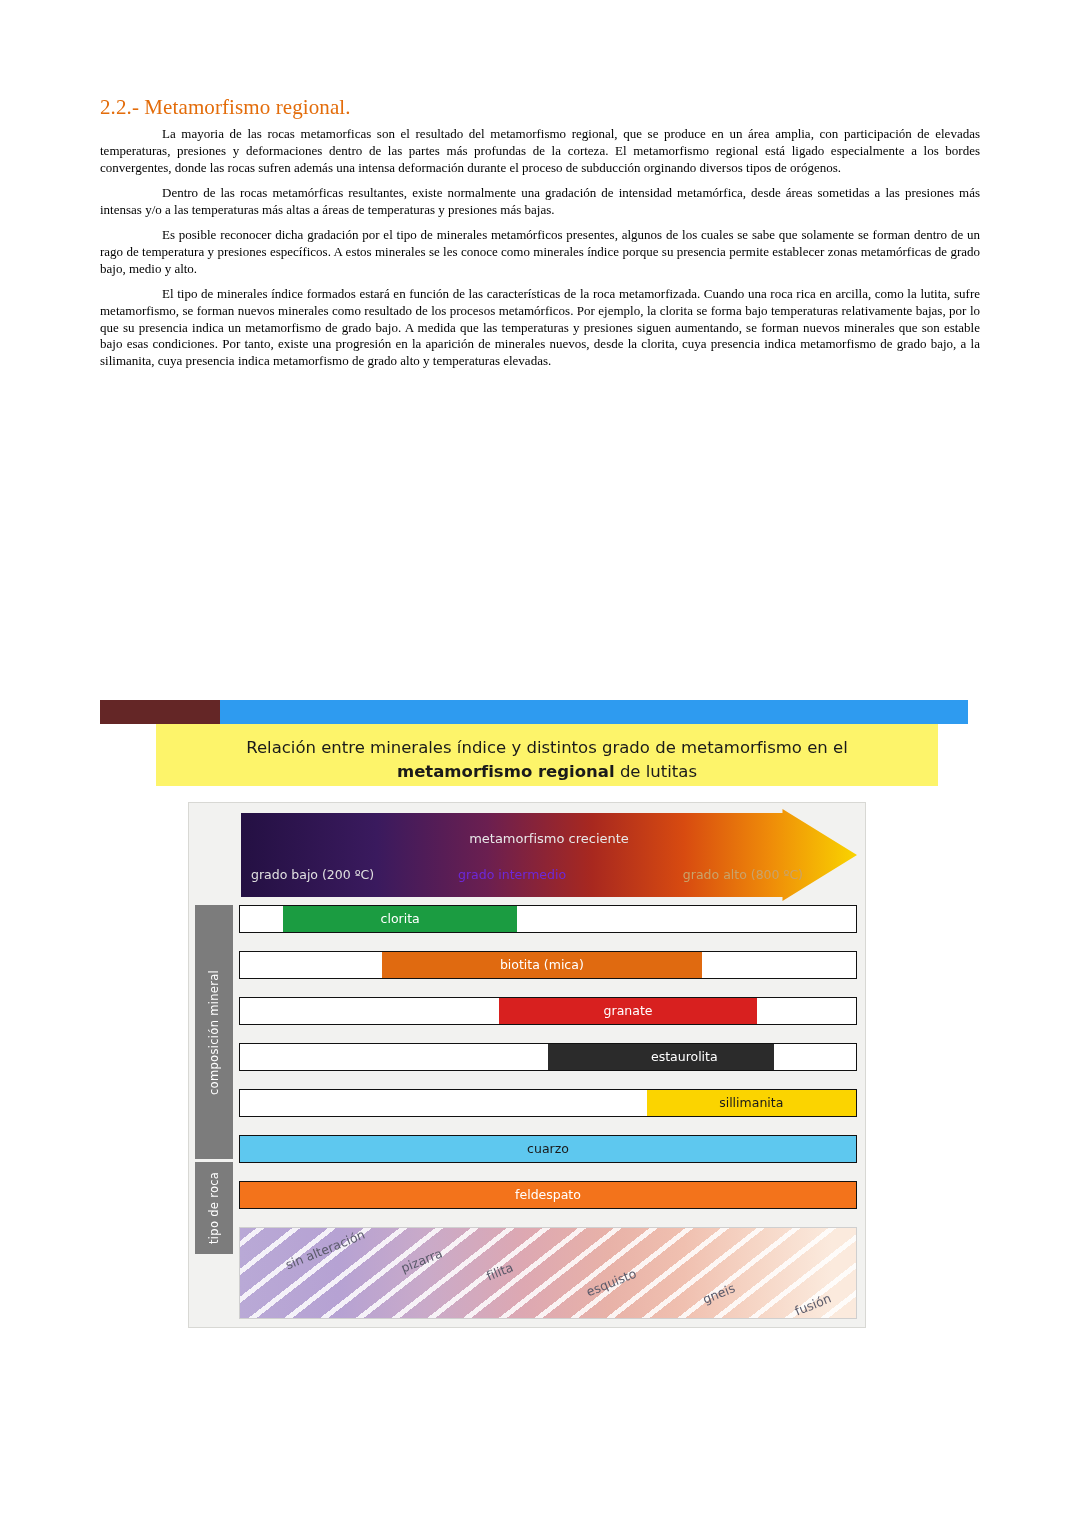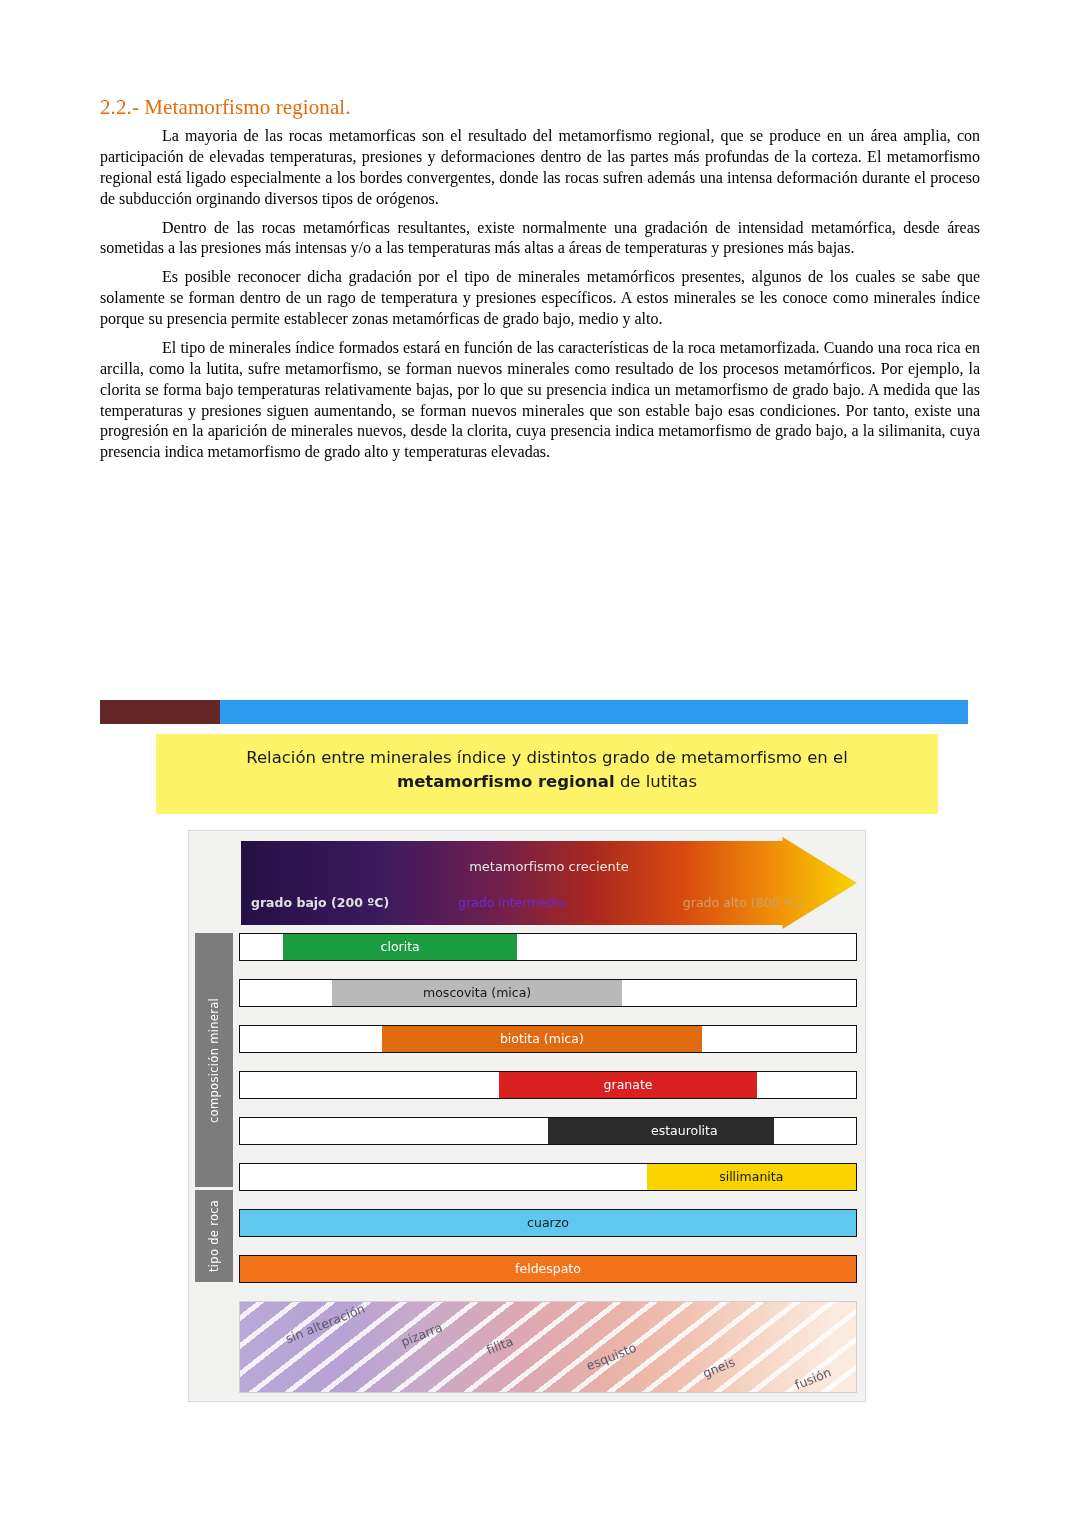--- a/index.html
+++ b/index.html
@@ -30,21 +30,21 @@
   }
   h2.section-title {
     font-family: "Liberation Serif", serif;
     font-size: 21px;
     font-weight: normal;
     color: #e36c0a;
     margin: 0 0 6px 0;
     letter-spacing: 0.1px;
   }
   p.para {
-    font-size: 16px;
+    font-size: 13px;
     line-height: 1.305;
     text-align: justify;
     margin: 0;
     text-indent: 62px;
     -webkit-hyphens: none;
     hyphens: none;
   }
   p.para + p.para { margin-top: 8px; }
 
   
@@ -71,29 +71,29 @@
   }
   .topbar .dark {
     width: 120px;
     background: #642626;
   }
   .topbar .blue {
     flex: 1;
     background: #2e9bf0;
   }
   .yellowbox {
-    margin-top: 10px;
+    margin-top: 0;
     width: 782px;
     margin-left: 56px;
     background: #fdf46a;
     text-align: center;
     font-family: "DejaVu Sans", sans-serif;
     font-size: 16.5px;
     color: #1a1a1a;
-    padding: 12px 10px 20px 10px;
+    padding: 12px 10px 2px 10px;
     line-height: 1.45;
     box-sizing: border-box;
   }
   .yellowbox b { font-weight: bold; }
 
   .diagram {
     margin-top: 16px;
     margin-left: 88px;
     width: 678px;
     background: #f2f2f0;
@@ -125,21 +125,21 @@
   }
   .grad-label-row {
     position: absolute;
     top: 58px;
     left: 0; right: 0;
     font-family: "DejaVu Sans", sans-serif;
     font-size: 12.5px;
     color: #e0e0e0;
   }
   .grad-label-row span { position: absolute; white-space: nowrap; }
-  .gl-low { left: 10px; font-weight: bold; }
+  .gl-low { left: 10px; }
   .gl-mid { left: 44%; transform: translateX(-50%); color: #6d28d9; }
   .gl-high { right: 54px; color: #c9a36a; }
 
   .rows-area {
     display: flex;
   }
   .side-labels {
     width: 38px;
     flex: 0 0 38px;
     display: flex;
@@ -275,25 +275,20 @@
         </div>
 
         <div class="rows">
           <div id="mineral-rows-host">
               <div class="mrow">
                 <div class="bar" style="left: 7%; width: 38%; background: rgb(27, 156, 65);">
                   <span style="color: rgb(255, 255, 255);">clorita</span>
                 </div>
               </div>
               <div class="mrow">
-                <div class="bar light" style="left: 15%; width: 47%; background: rgb(185, 185, 185);">
-                  <span style="color: rgb(26, 26, 26);">moscovita (mica)</span>
-                </div>
-              </div>
-              <div class="mrow">
                 <div class="bar" style="left: 23%; width: 52%; background: rgb(224, 106, 16);">
                   <span style="color: rgb(255, 255, 255);">biotita (mica)</span>
                 </div>
               </div>
               <div class="mrow">
                 <div class="bar" style="left: 42%; width: 42%; background: rgb(216, 32, 31);">
                   <span style="color: rgb(255, 255, 255);">granate</span>
                 </div>
               </div>
               <div class="mrow">

